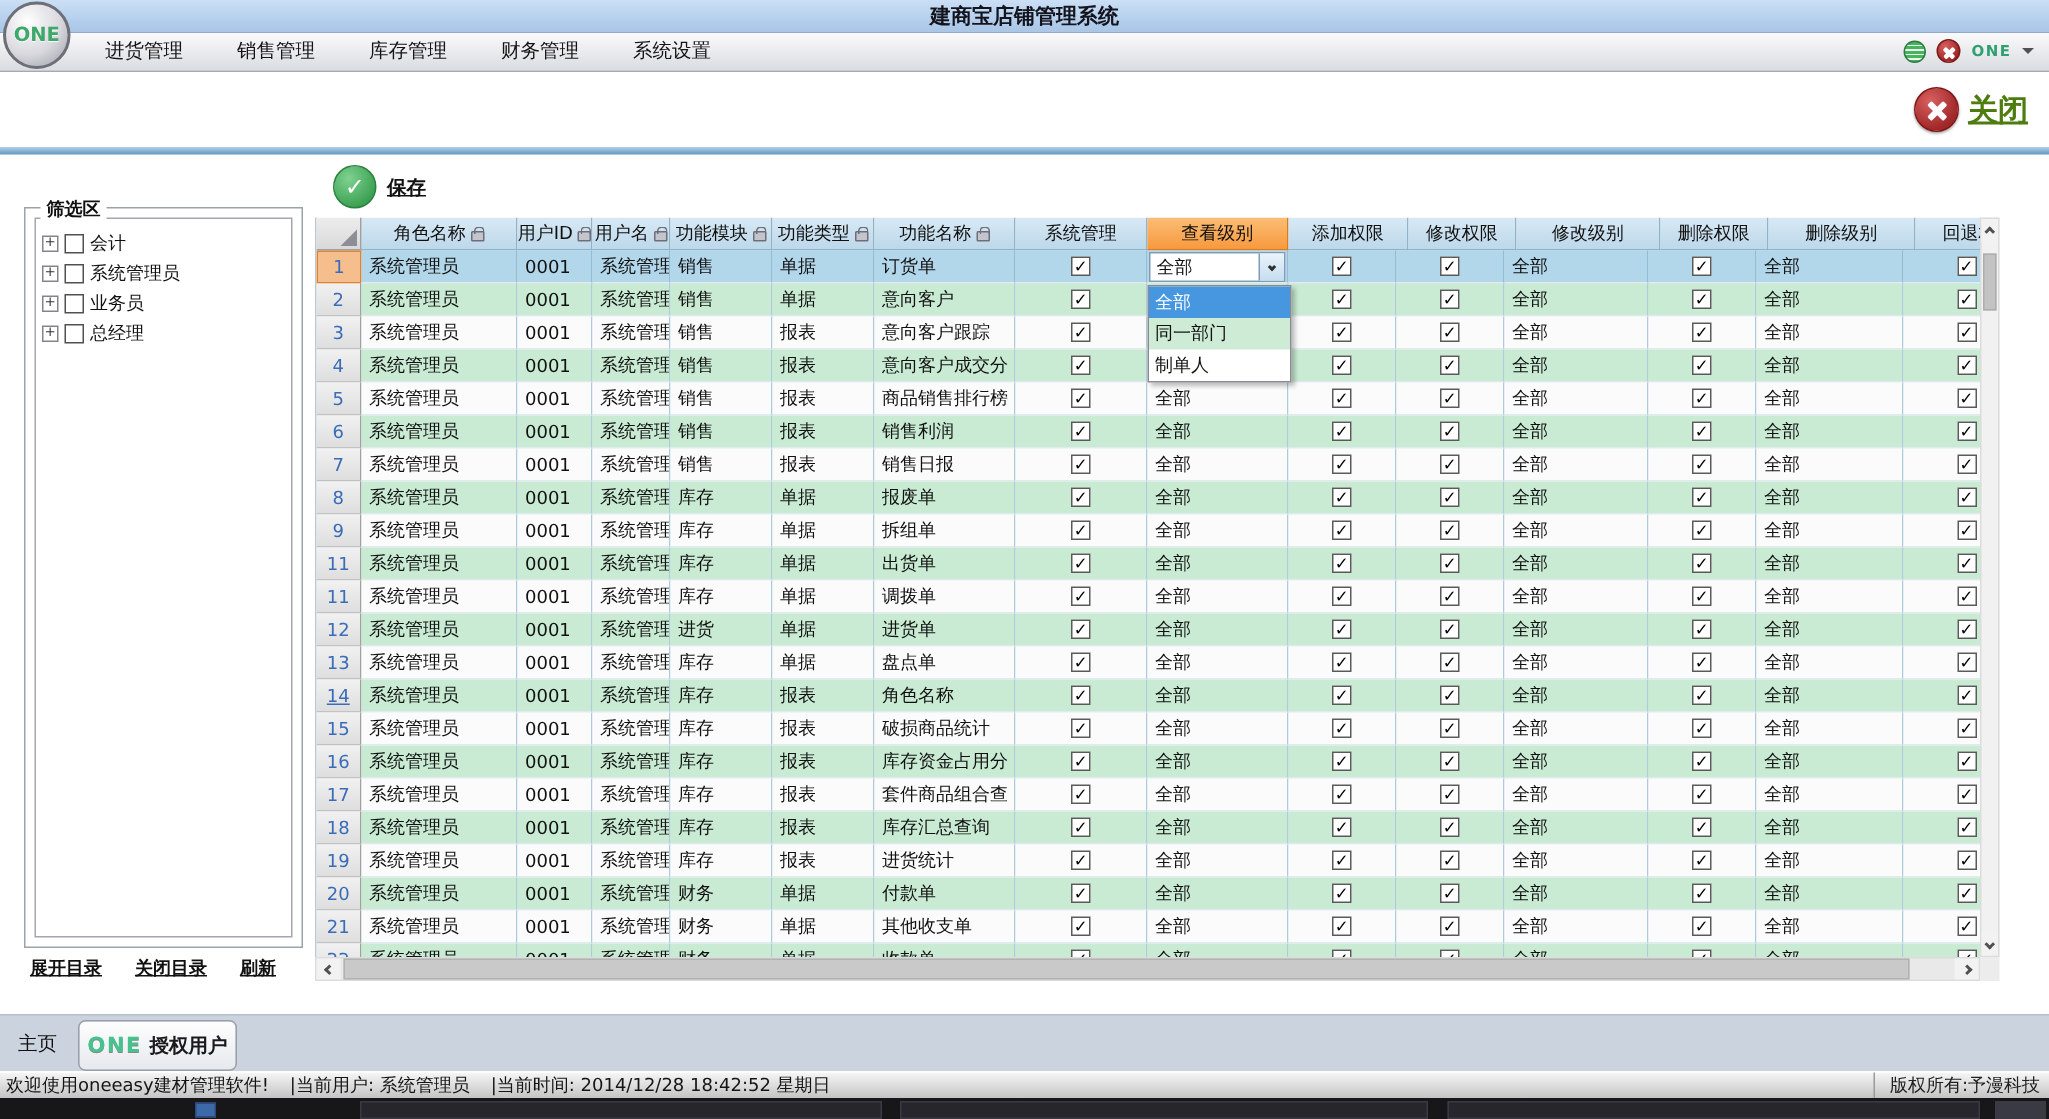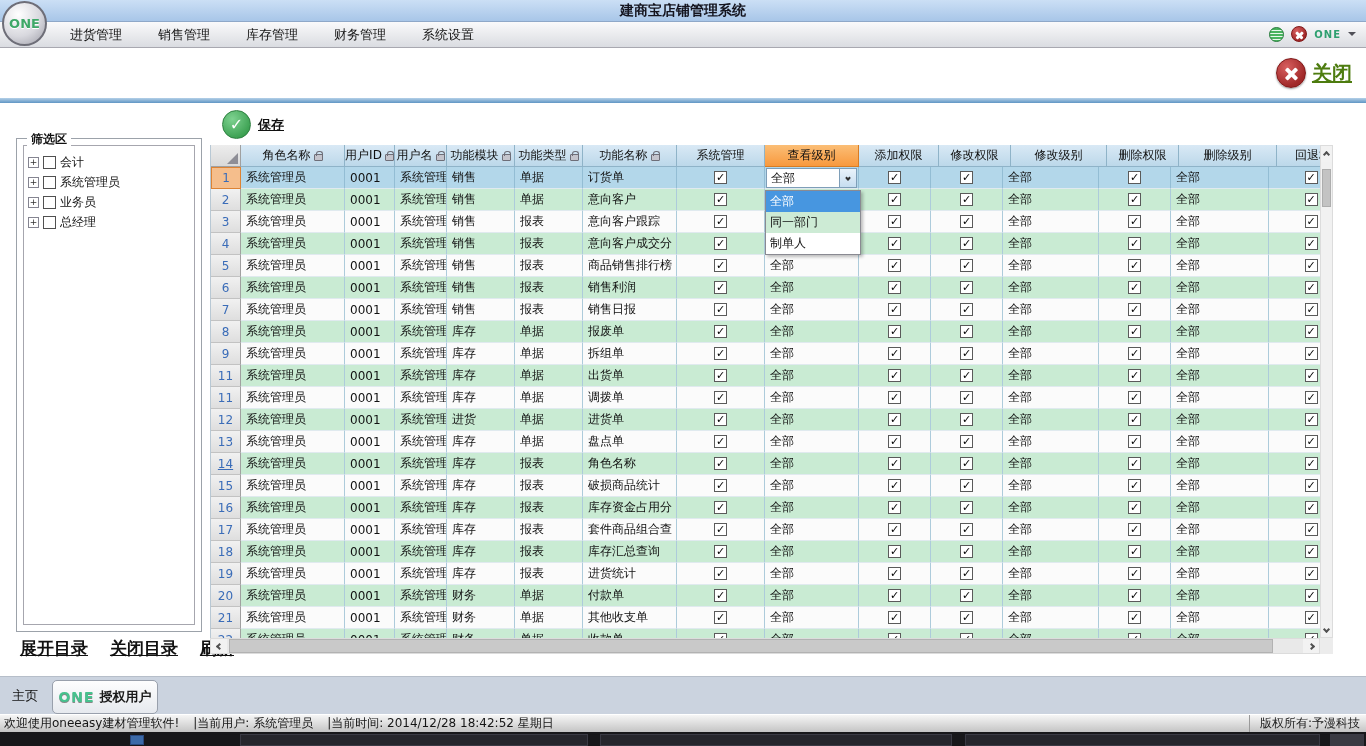--- a/index.html
+++ b/index.html
@@ -58,21 +58,21 @@
 
   
   .filter-fieldset { left:16px; top:138px; width:186px; height:494px; border:1px solid #9CA2AA; background:#fff; padding:6px; }
   .filter-legend { position:absolute; left:10px; top:-8px; background:#fff; padding:0 4px; font-weight:bold; font-size:12px; color:#111; }
   .tree-box { width:100%; height:100%; border:1px solid #A6A6AE; background:#fff; padding:6px 4px; overflow:hidden; }
   .tree-row { display:flex; align-items:center; gap:4px; height:20px; cursor:default; }
   .plusbox { width:11px; height:11px; border:1px solid #848490; background:#fff; font-size:9px; line-height:9px; text-align:center; color:#333; flex:none; }
   .tree-cb { width:13px; height:13px; border:1px solid #505050; background:#fff; flex:none; }
   .tree-label { font-size:12px; color:#111; white-space:nowrap; }
   #filter-links { left:20px; top:637px; display:flex; gap:22px; }
-  .flink { font-size:17px; font-weight:bold; color:#111; text-decoration:underline; cursor:pointer; }
+  .flink { font-size:12px; font-weight:bold; color:#111; text-decoration:underline; cursor:pointer; }
 
   
   .table-viewport { left:210px; top:145px; width:1110px; height:493px; overflow:hidden; background:#fff; border-left:1px solid #B8C8D4; }
   .hrow { display:flex; width:1143px; height:22px; }
   .hcell { height:22px; background:linear-gradient(#D9E9F5,#BCD8EA); border-right:1px solid #8FB3C8; border-bottom:1px solid #8FB3C8;
     display:flex; align-items:center; justify-content:center; gap:3px; font-size:12px; color:#101010; flex:none; overflow:hidden; white-space:nowrap; cursor:default; }
   .hcell.hl { background:linear-gradient(#FBBE76,#F8993E); border-right:1px solid #D87C24; border-bottom:1px solid #D87C24; }
   .hcell.hcorner { position:relative; background:linear-gradient(#EDEDED,#D9D9D9); border-right:1px solid #A0A0A0; border-bottom:1px solid #A0A0A0; }
   .corner-tri { position:absolute; right:2px; bottom:2px; width:0; height:0; border-left:11px solid transparent; border-bottom:11px solid #8E8E96; }
   .lock { position:relative; width:9px; height:7px; background:#C4C4CC; border:1px solid #6E6E78; border-radius:1px; margin-top:3px; flex:none; }

